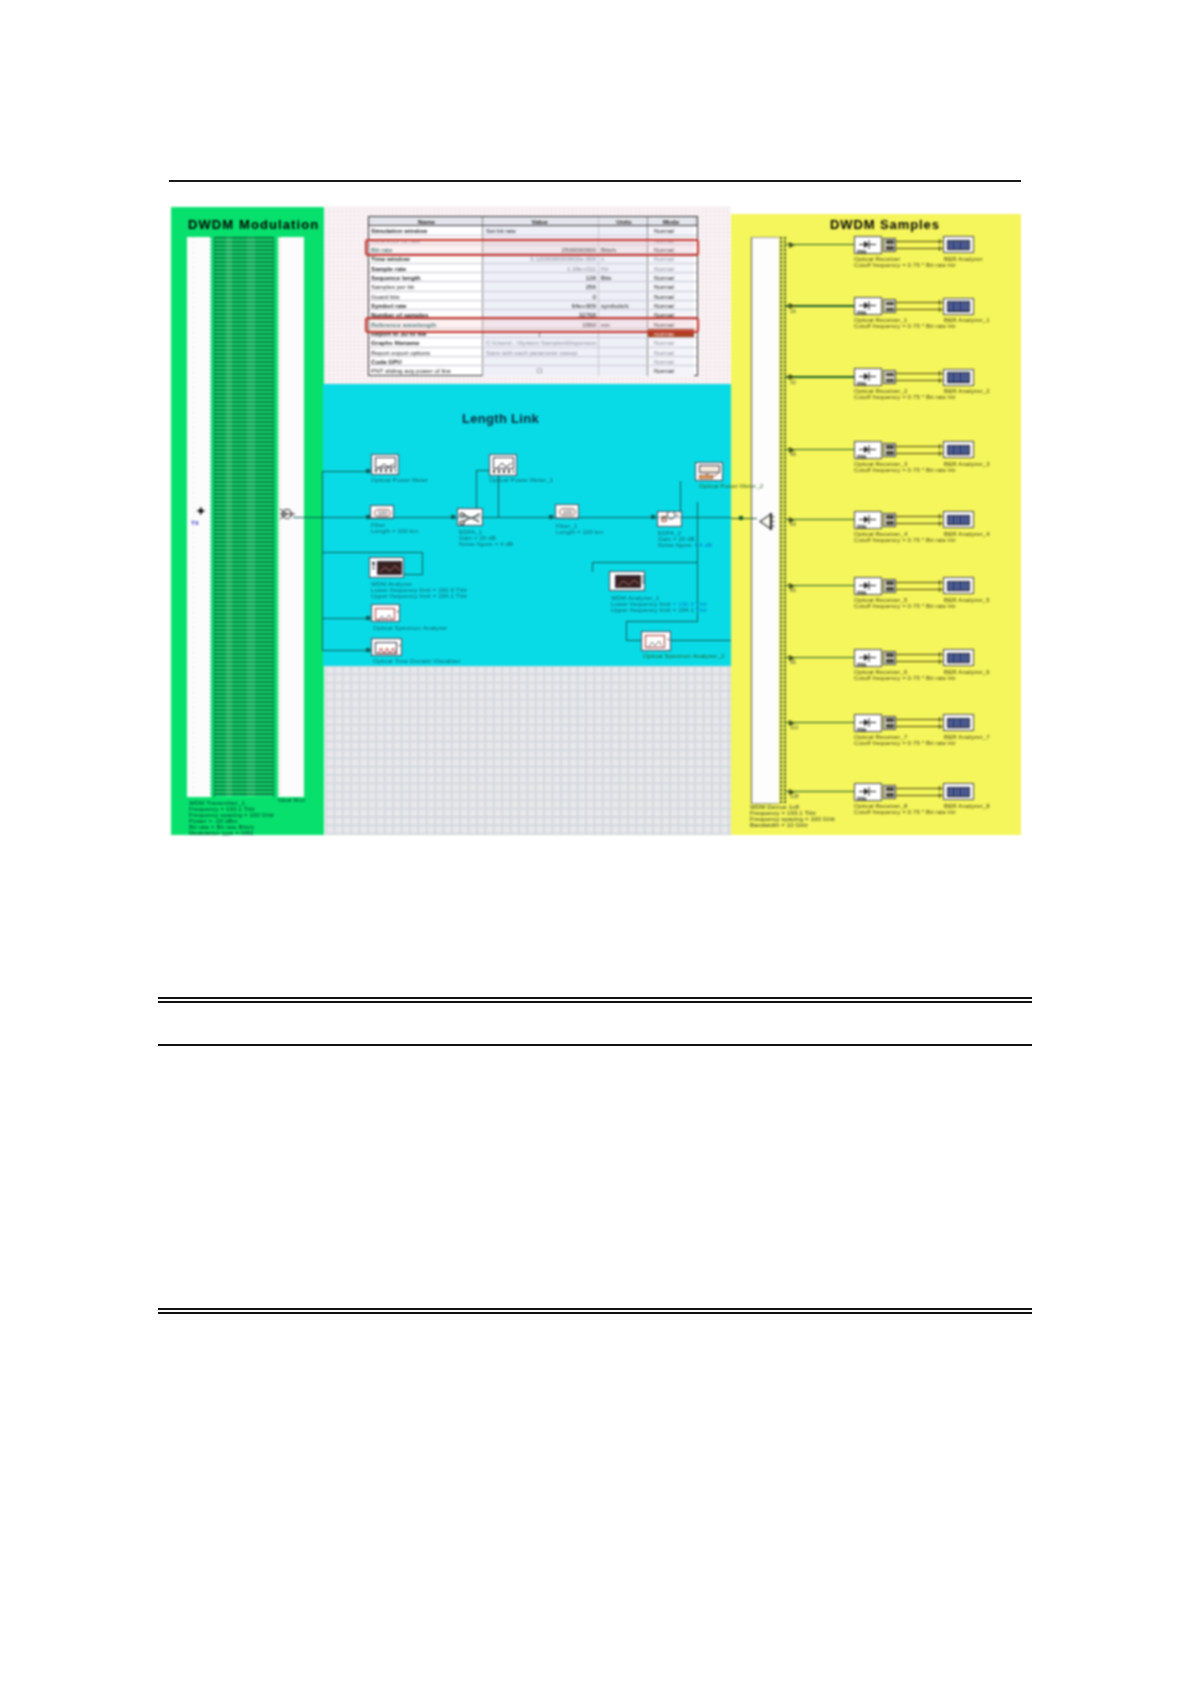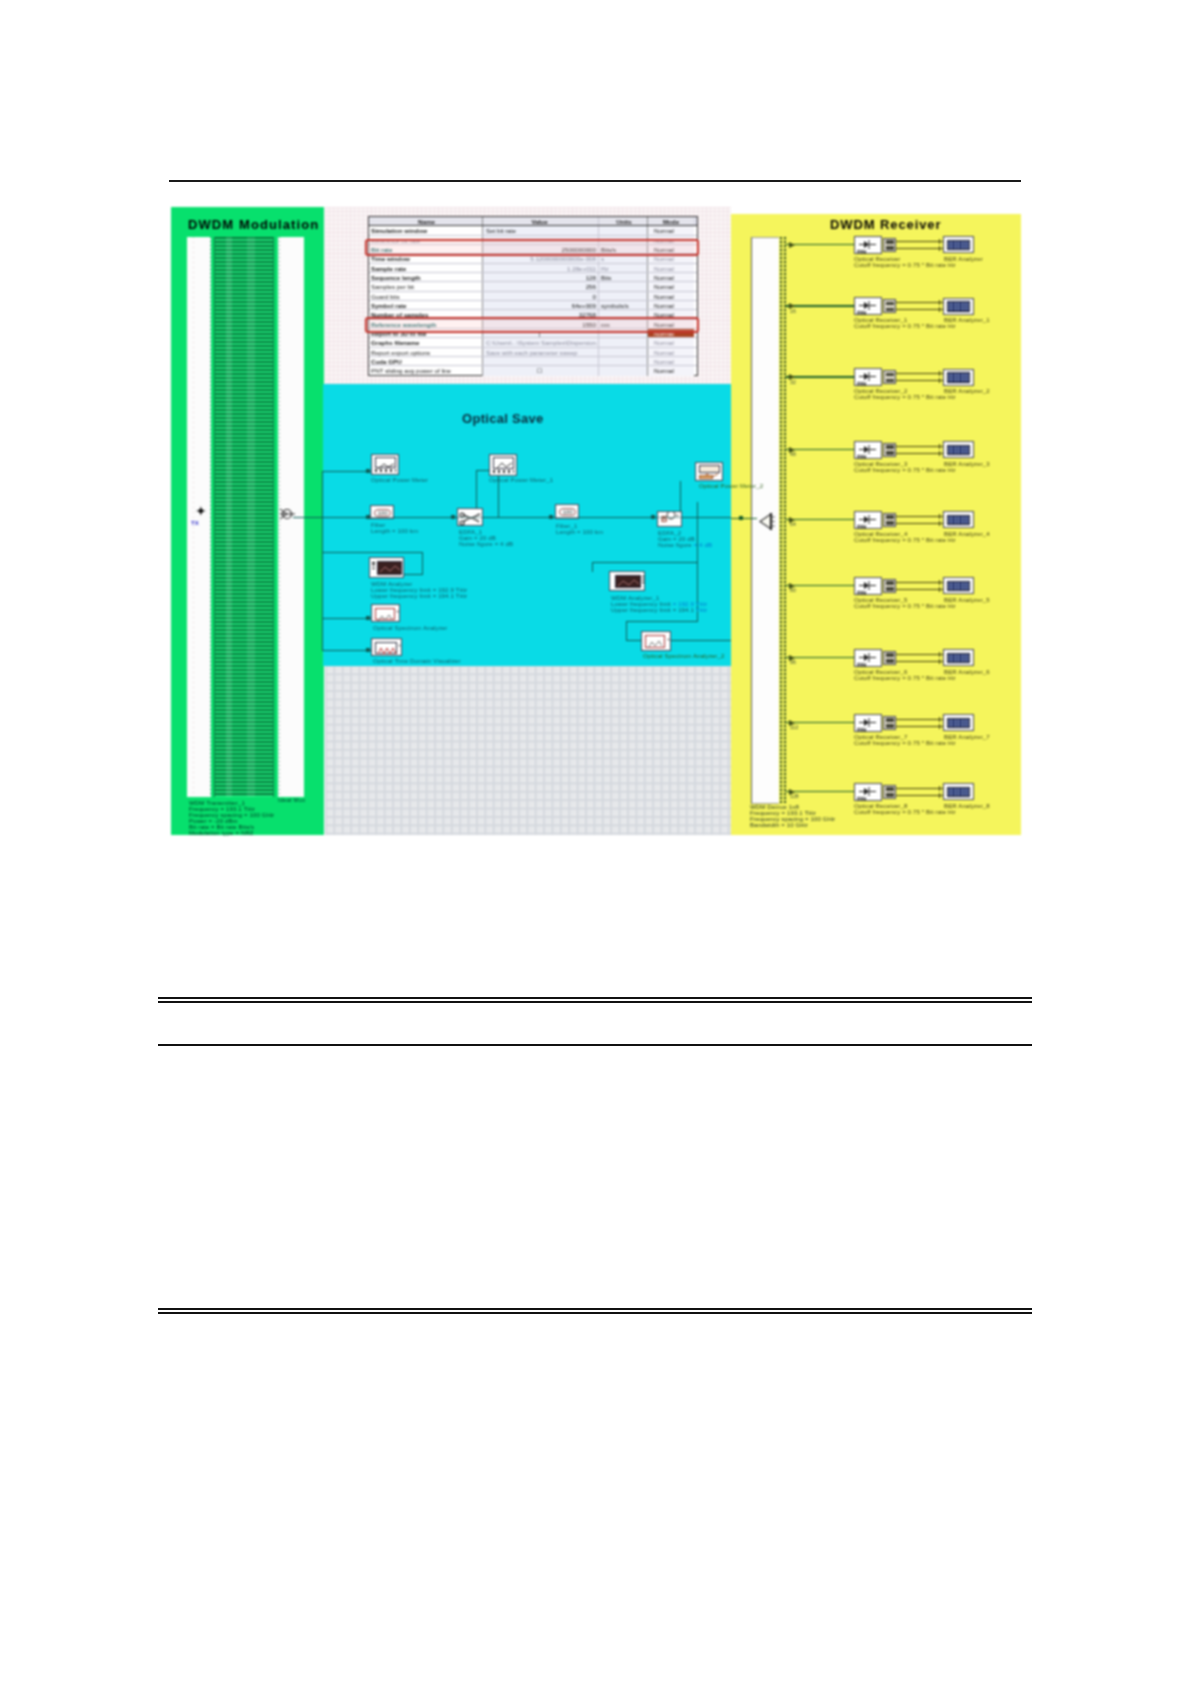--- a/index.html
+++ b/index.html
@@ -179,21 +179,21 @@
           <div class="c2" style="text-align:center;">☐</div>
           <div class="c3"></div>
           <div class="c4">Normal</div>
         </div>
     </div>
 
     <div class="abs" style="left:365px;top:239px;width:334px;height:17px;border:2.5px solid #c23028;border-radius:3px;background:rgba(255,190,190,0.22);"></div>
     <div class="abs" style="left:365px;top:317px;width:334px;height:16px;border:2.5px solid #c23028;border-radius:3px;background:rgba(255,190,190,0.22);"></div>
 
     <div class="abs" id="cyan" style="left:323px;top:384px;width:408px;height:282px;background:#09dbe6;">
-      <div class="abs" style="left:139px;top:27px;font-size:13px;font-weight:bold;color:#0b2b3b;letter-spacing:0.3px;">Optical Save</div>
+      <div class="abs" style="left:139px;top:27px;font-size:13px;font-weight:bold;color:#0b2b3b;letter-spacing:0.3px;">Length Link</div>
 
       <div class="wire" style="left:-30px;top:132.5px;width:465px;height:1.3px;"></div>
       <div class="wire" style="left:-1.5px;top:87px;width:1.3px;height:180px;"></div>
       <div class="wire" style="left:-1.5px;top:86.5px;width:50px;height:1.2px;"></div>
       <div class="wire" style="left:-1.5px;top:167.5px;width:101px;height:1.2px;"></div>
       <div class="wire" style="left:99px;top:167.5px;width:1.2px;height:23px;"></div>
       <div class="wire" style="left:81px;top:189.5px;width:19px;height:1.2px;"></div>
       <div class="wire" style="left:-1.5px;top:233.5px;width:50px;height:1.2px;"></div>
       <div class="wire" style="left:-1.5px;top:265.5px;width:50px;height:1.2px;"></div>
       <div class="wire" style="left:153px;top:86px;width:13px;height:1.2px;"></div>
@@ -304,21 +304,21 @@
 
       <div class="comp" style="left:318px;top:247px;width:30px;height:20px;">
         <div class="scr" style="left:3px;top:3px;width:20px;height:13px;border:1px solid #a33;"><svg width="18" height="11">
               <path d="M2 9 L6 3 L9 7 L13 2 L16 7" stroke="#555" stroke-width="0.8" fill="none"></path>
             </svg></div>
         <div class="abs" style="left:25px;top:4px;font-size:5px;color:#333;">+</div>
       </div>
     </div>
 
     <div class="abs" id="yellow" style="left:731px;top:214px;width:290px;height:621px;background:#f5f55c;">
-      <div class="abs" style="left:99px;top:3px;font-size:13px;font-weight:bold;color:#000;letter-spacing:0.9px;">DWDM Receiver</div>
+      <div class="abs" style="left:99px;top:3px;font-size:13px;font-weight:bold;color:#000;letter-spacing:0.9px;">DWDM Samples</div>
 
       <div class="abs" style="left:20px;top:23px;width:28px;height:567px;background:#fdfdfd;border-left:1.2px solid #555;border-top:1px solid #999;border-bottom:1px solid #999;"></div>
 
       <div class="abs" style="left:48.5px;top:23px;width:2.6px;height:566px;background:repeating-linear-gradient(180deg,#27461a 0 2px,rgba(130,160,60,0.3) 2px 4px);"></div>
       <div class="abs" style="left:52.8px;top:23px;width:2.6px;height:566px;background:repeating-linear-gradient(180deg,#27461a 0 2px,rgba(130,160,60,0.3) 2px 4px);"></div>
       <div class="gwire" style="left:0px;top:303.5px;width:26px;height:1.4px;"></div>
       <div class="gwire" style="left:8px;top:301.5px;width:4px;height:4px;"></div>
 
       <div class="abs" style="left:26px;top:299px;width:19px;height:17px;">
         <svg width="19" height="17" viewBox="0 0 19 17">

